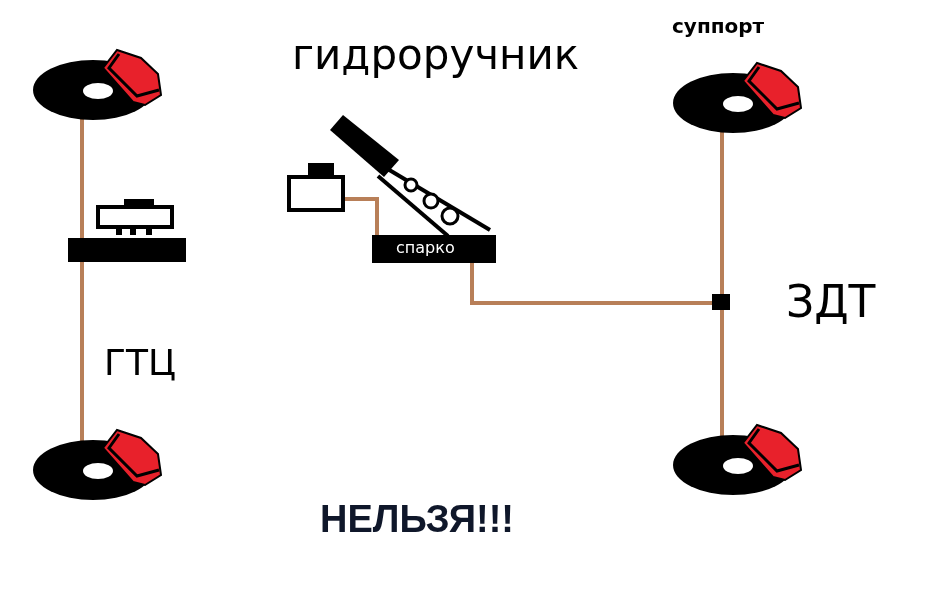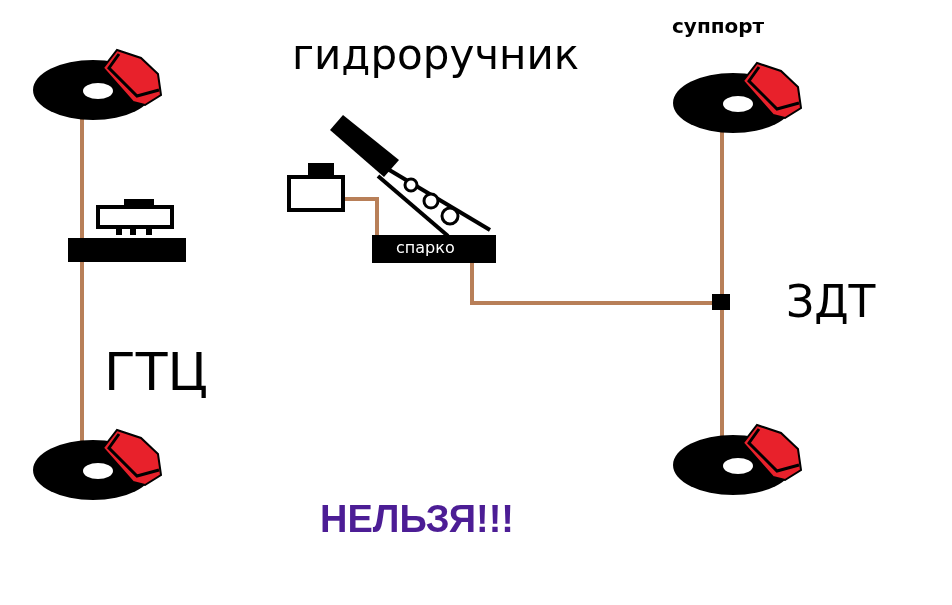--- a/index.html
+++ b/index.html
@@ -1,23 +1,23 @@
 <!DOCTYPE html>
 <html><head>
   <meta charset="utf-8">
   <style>
     html, body { margin: 0; padding: 0; background: #ffffff; }
     body { width: 952px; height: 605px; position: relative; overflow: hidden; }
     #canvas { position: absolute; left: 0; top: 0; }
     .lbl { position: absolute; white-space: nowrap; color: #000; font-family: "DejaVu Sans", sans-serif; }
     .title-hand { left: 292px; top: 30px; font-size: 42px; }
     .title-caliper { left: 672px; top: 14px; font-size: 20px; font-weight: bold; }
-    .title-gtc { left: 104px; top: 342px; font-size: 52px; }
+    .title-gtc { left: 104px; top: 342px; font-size: 36px; }
     .title-zdt { left: 786px; top: 276px; font-size: 44px; }
-    .title-warn { left: 320px; top: 498px; font-size: 38px; font-weight: bold; color: #4c1d95; font-family: "Liberation Sans", sans-serif; }
+    .title-warn { left: 320px; top: 498px; font-size: 38px; font-weight: bold; color: #0f172a; font-family: "Liberation Sans", sans-serif; }
     .spark-lbl { left: 372px; top: 238px; width: 144px; text-align: left; padding-left: 24px; box-sizing: border-box; font-size: 16px; color: #fff; }
   </style>
 </head>
 <body>
 
 <svg id="canvas" width="952" height="605" viewBox="0 0 952 605">
 
   <g fill="none" stroke-width="4" stroke-linecap="square" class="line-group" stroke="#b87f58">
     <polyline points="116,86 82,118 82,445 112,468"></polyline>
     <polyline points="750,100 722,128 722,440 750,462"></polyline>

